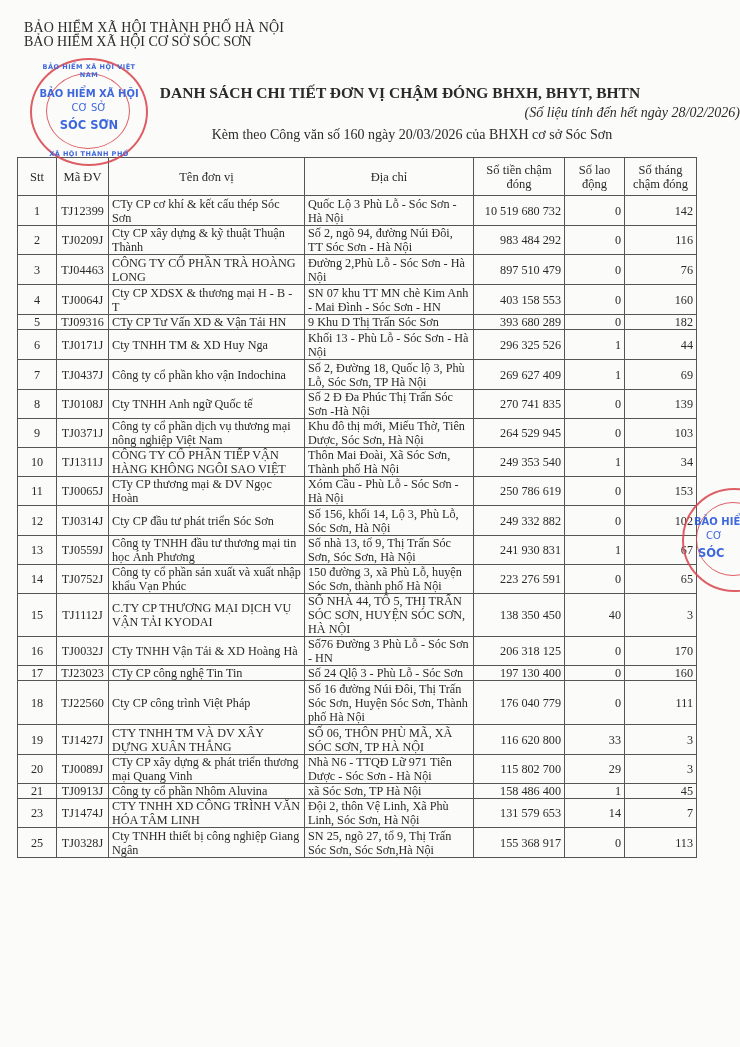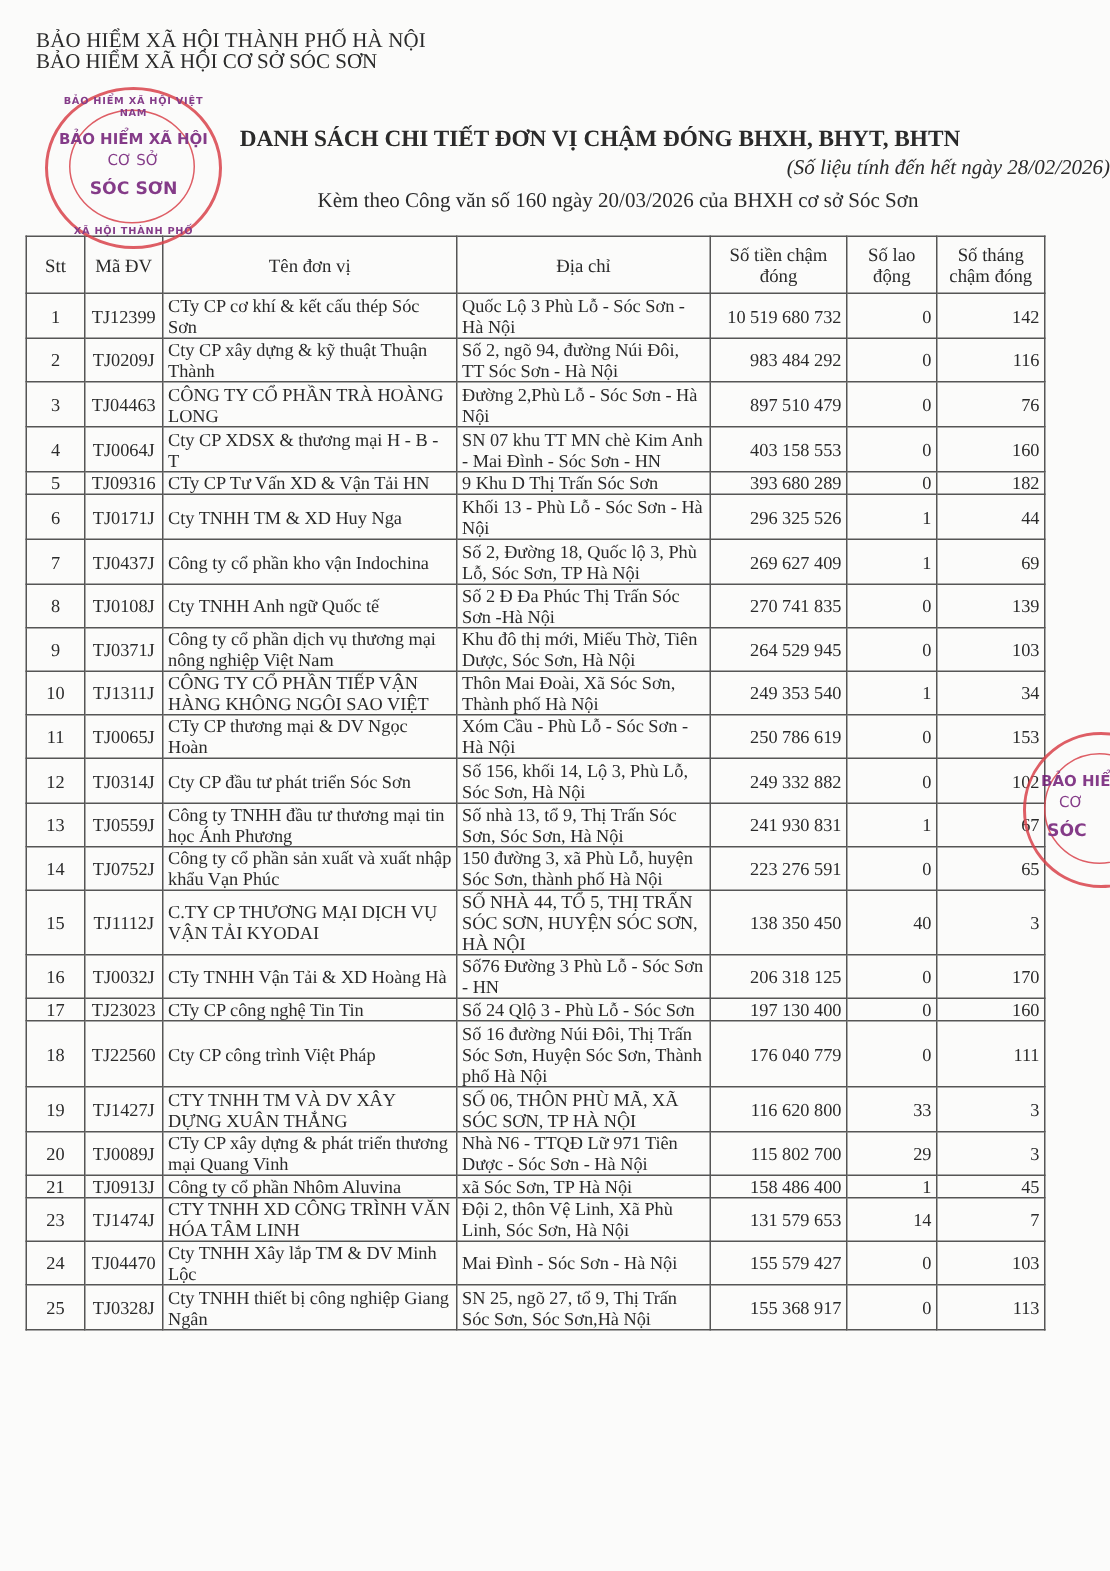--- a/index.html
+++ b/index.html
@@ -20,21 +20,21 @@
   table.grid th, table.grid td { border: 1px solid #555; padding: 0 3px; vertical-align: middle; overflow: hidden; }
   table.grid th { font-weight: normal; text-align: center; height: 37px; font-size: 12.5px; }
   td.stt { text-align: center; vertical-align: bottom; padding-bottom: 1px; }
   td.ma { text-align: center; }
   td.ten, td.dc { vertical-align: top; padding-top: 0; }
   td.num { text-align: right; padding-right: 5px; }
   td.money { text-align: right; padding-right: 7px; }
 
   .stamp {
     position: absolute; border: 2px solid #d9434c; border-radius: 50%;
-    color: #701a75; font-family: "DejaVu Sans", sans-serif; text-align: center; opacity: 0.85;
+    color: #1d4ed8; font-family: "DejaVu Sans", sans-serif; text-align: center; opacity: 0.85;
     pointer-events: none;
   }
   .stamp .inner { position: absolute; border: 1.5px solid #d9434c; border-radius: 50%; }
   .stamp .t1 { position: absolute; width: 100%; font-size: 10px; font-weight: bold; }
   .stamp .t2 { position: absolute; width: 100%; font-size: 10px; }
   .stamp .t3 { position: absolute; width: 100%; font-size: 11.5px; font-weight: bold; }
   .stamp .ring { position: absolute; width: 100%; font-size: 6.5px; font-weight: bold; letter-spacing: 0.5px; }
 </style>
 </head>
 <body>
@@ -259,29 +259,20 @@
       </tr>
       <tr style="height: 29px;">
         <td class="stt">23</td>
         <td class="ma">TJ1474J</td>
         <td class="ten">CTY TNHH XD CÔNG TRÌNH VĂN HÓA TÂM LINH</td>
         <td class="dc">Đội 2, thôn Vệ Linh, Xã Phù Linh, Sóc Sơn, Hà Nội</td>
         <td class="money">131 579 653</td>
         <td class="num">14</td>
         <td class="num">7</td>
       </tr>
-      <tr style="height: 28px;">
-        <td class="stt">24</td>
-        <td class="ma">TJ04470</td>
-        <td class="ten">Cty TNHH Xây lắp TM &amp; DV Minh Lộc</td>
-        <td class="dc">Mai Đình - Sóc Sơn - Hà Nội</td>
-        <td class="money">155 579 427</td>
-        <td class="num">0</td>
-        <td class="num">103</td>
-      </tr>
       <tr style="height: 30px;">
         <td class="stt">25</td>
         <td class="ma">TJ0328J</td>
         <td class="ten">Cty TNHH thiết bị công nghiệp Giang Ngân</td>
         <td class="dc">SN 25, ngõ 27, tổ 9, Thị Trấn Sóc Sơn, Sóc Sơn,Hà Nội</td>
         <td class="money">155 368 917</td>
         <td class="num">0</td>
         <td class="num">113</td>
       </tr>
     </tbody>

